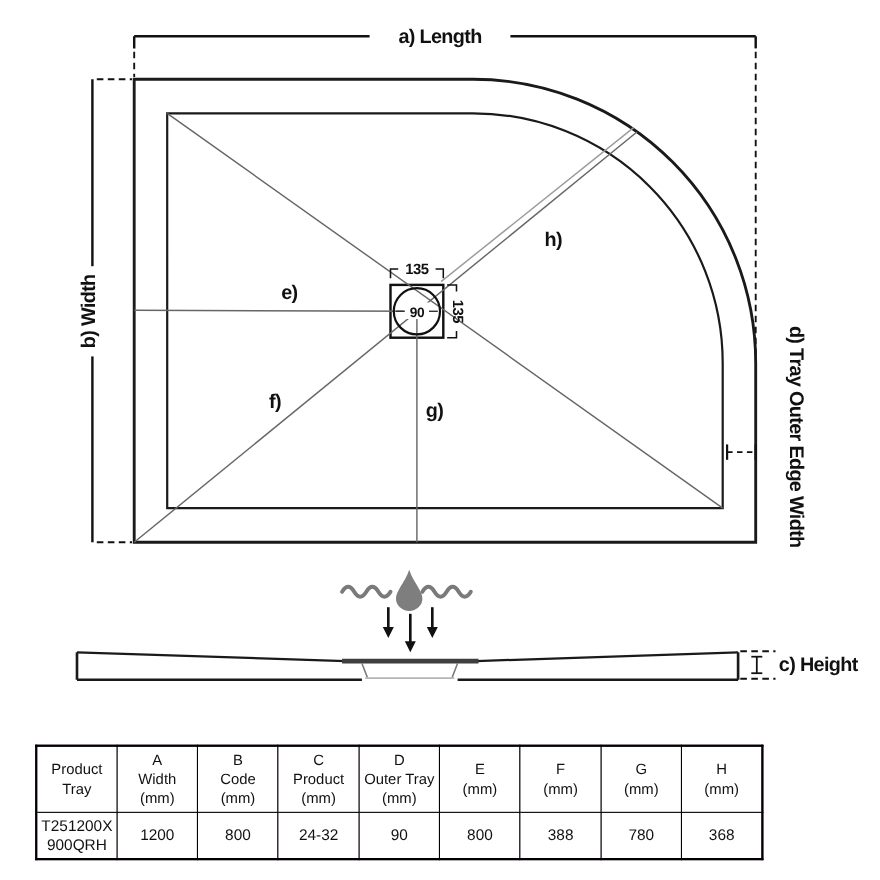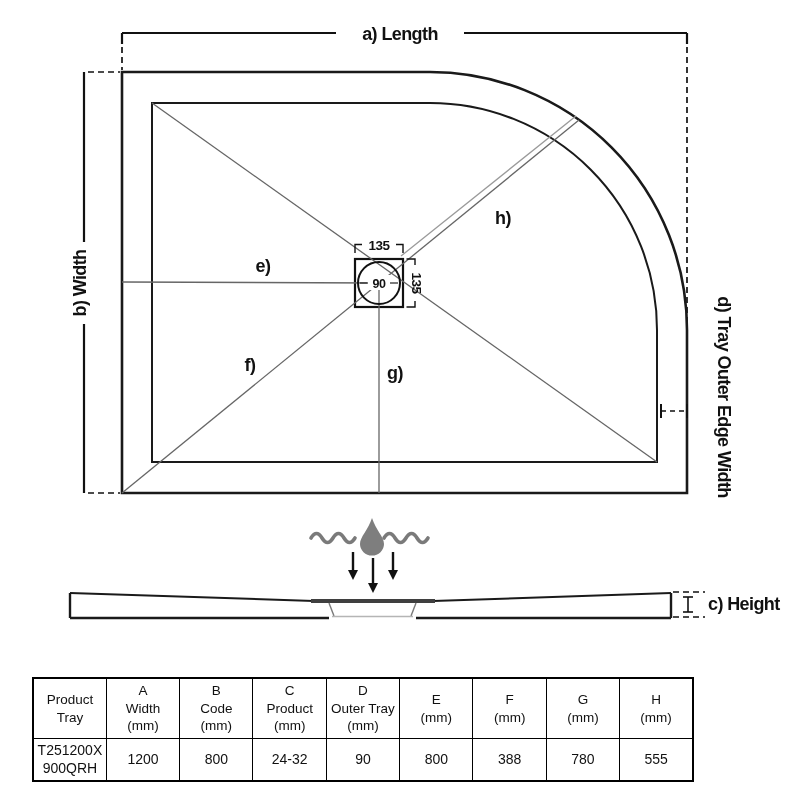--- a/index.html
+++ b/index.html
@@ -173,18 +173,18 @@
   <tbody>
     <tr>
       <td>T251200X900QRH</td>
       <td>1200</td>
       <td>800</td>
       <td>24-32</td>
       <td>90</td>
       <td>800</td>
       <td>388</td>
       <td>780</td>
-      <td>555</td>
+      <td>368</td>
     </tr>
   </tbody>
 </table>
 
 </div>
 
 </body></html>

